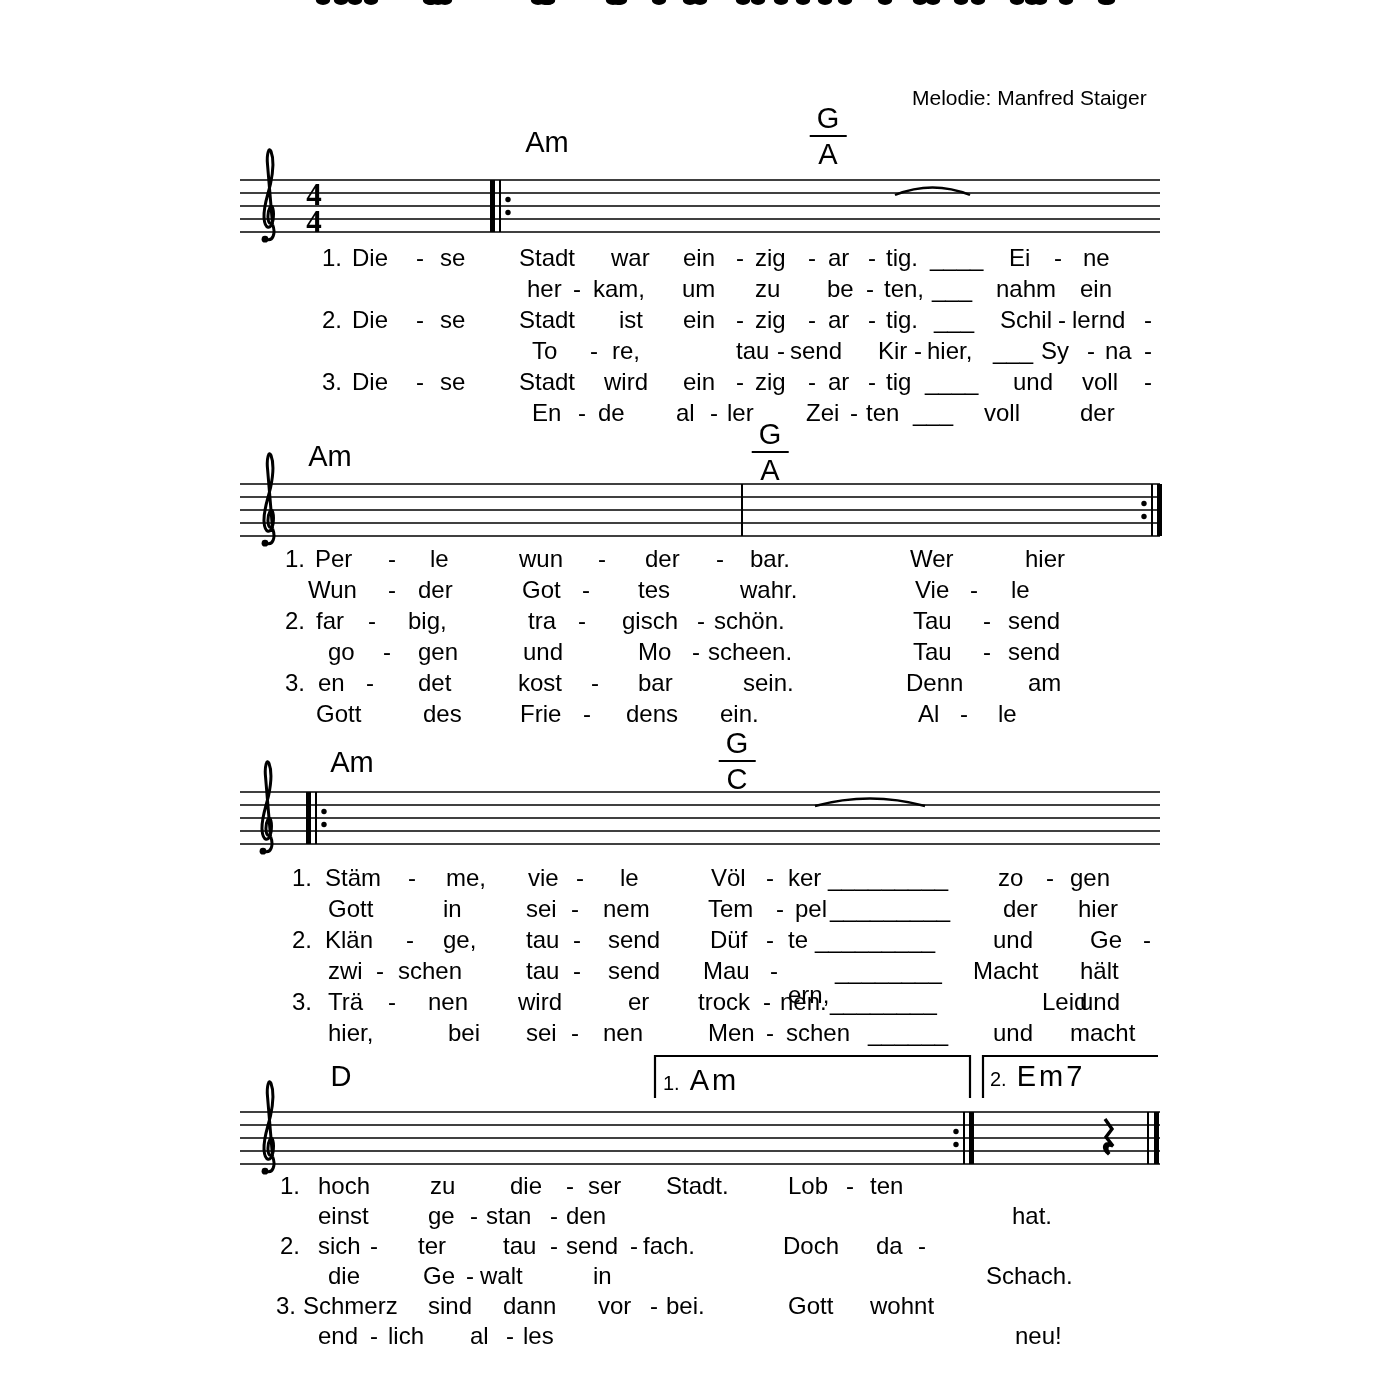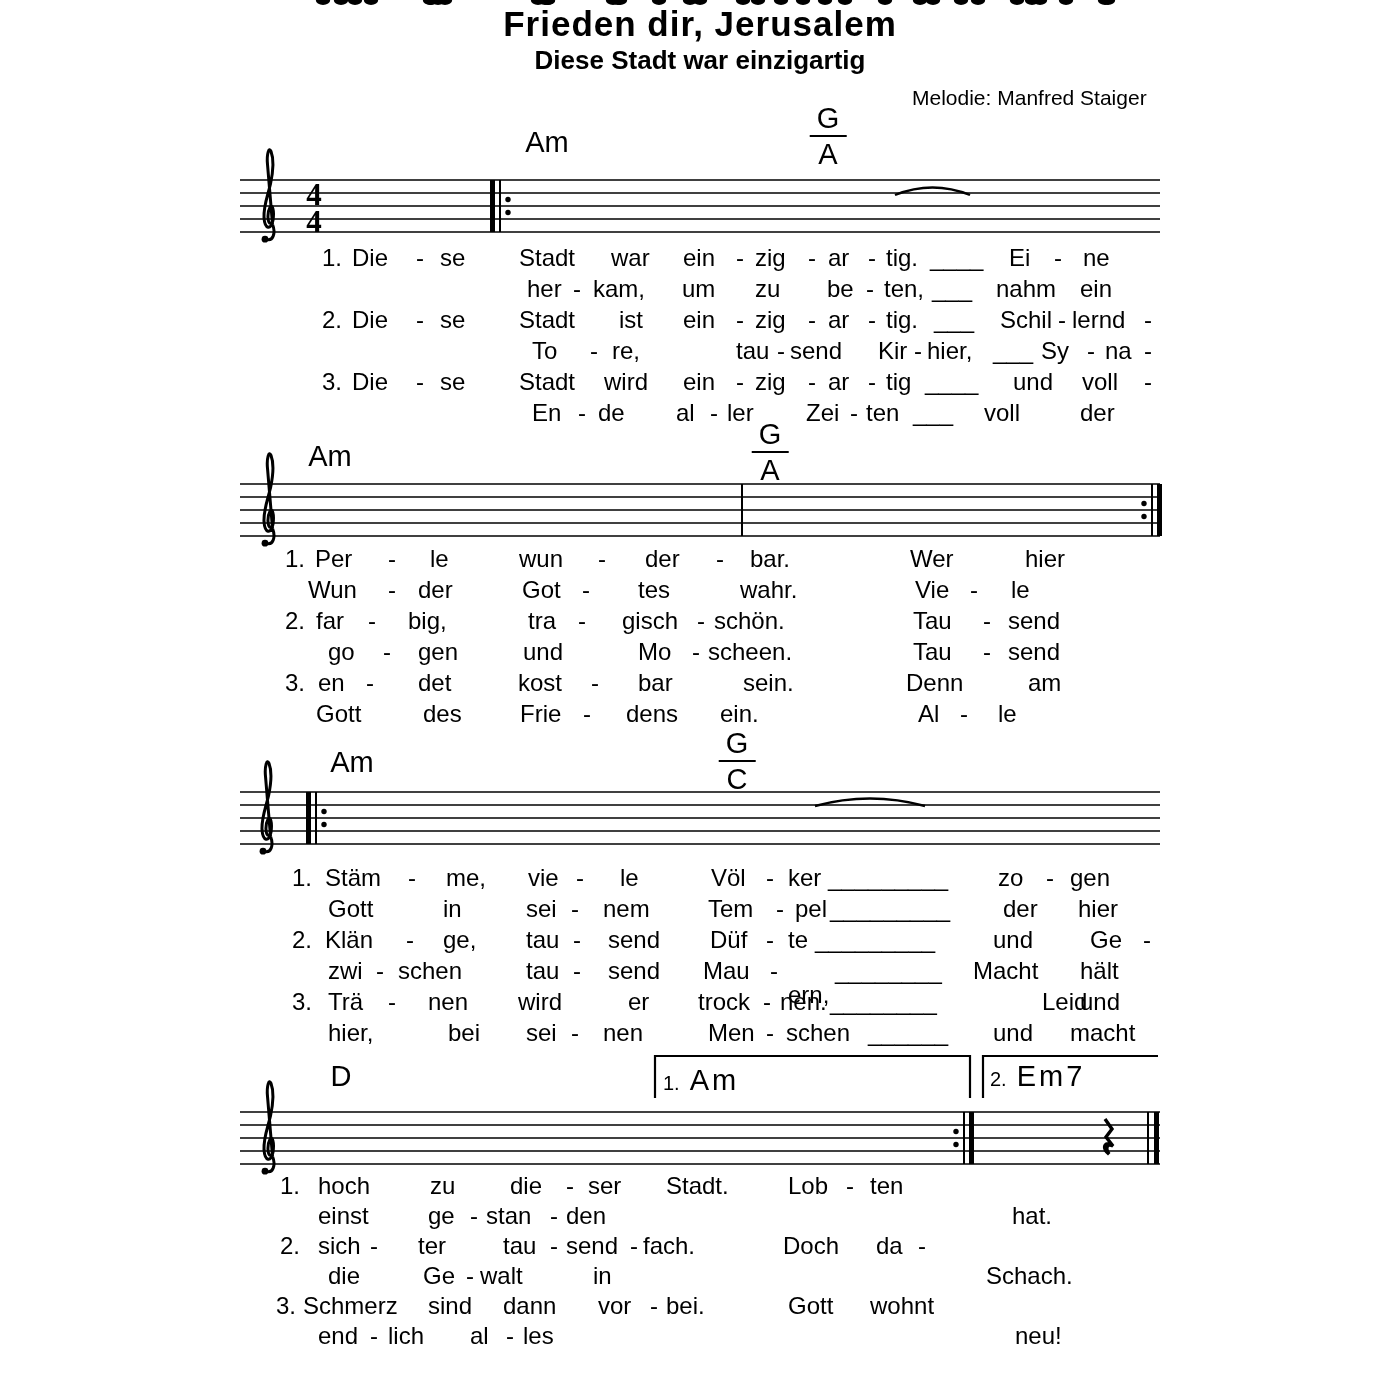--- a/index.html
+++ b/index.html
@@ -17,22 +17,20 @@
   .chord-stack .top{display:inline-block;font-size:29px;border-bottom:2px solid #000;padding:0 7px 2px 7px;}
   .chord-stack .bot{display:block;font-size:29px;padding-top:3px;}
   .volta-label{position:absolute;line-height:1;white-space:pre;}
   .volta-label .num{font-size:20px;}
   .volta-label .ch{font-size:29px;letter-spacing:3px;margin-left:10px;}
 </style>
 </head>
 <body>
 
 <div class="page">
-  <div class="title">Frieden dir, Jerusalem</div>
-  <div class="subtitle">Diese Stadt war einzigartig</div>
   <div class="credit" style="left:912px">Melodie: Manfred Staiger</div>
   <svg id="score" width="1400" height="1400" viewBox="0 0 1400 1400">
       <line x1="240" y1="180" x2="1160" y2="180" stroke="#000000" stroke-width="1.6"></line>
       <line x1="240" y1="193" x2="1160" y2="193" stroke="#000000" stroke-width="1.6"></line>
       <line x1="240" y1="206" x2="1160" y2="206" stroke="#000000" stroke-width="1.6"></line>
       <line x1="240" y1="219" x2="1160" y2="219" stroke="#000000" stroke-width="1.6"></line>
       <line x1="240" y1="232" x2="1160" y2="232" stroke="#000000" stroke-width="1.6"></line>
       <path d="M 266 239.15 C 273 241.75, 276 233.3, 272.5 224.2
              L 267.5 164.4 C 266.5 154, 269 146.2, 271 151.4
              C 274 159.2, 273 172.2, 270.5 183.9

